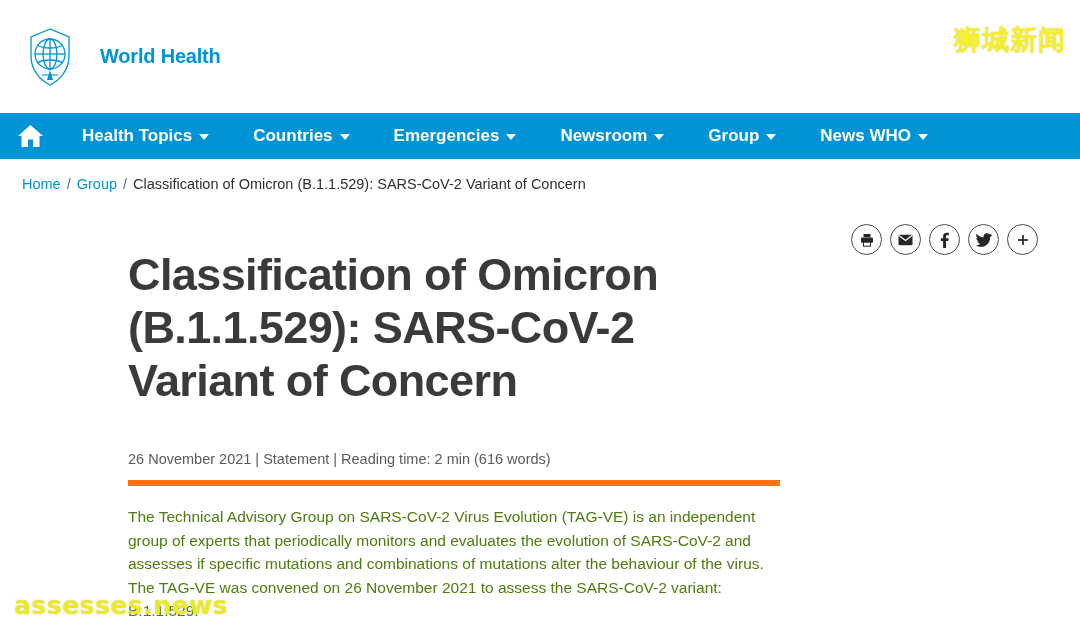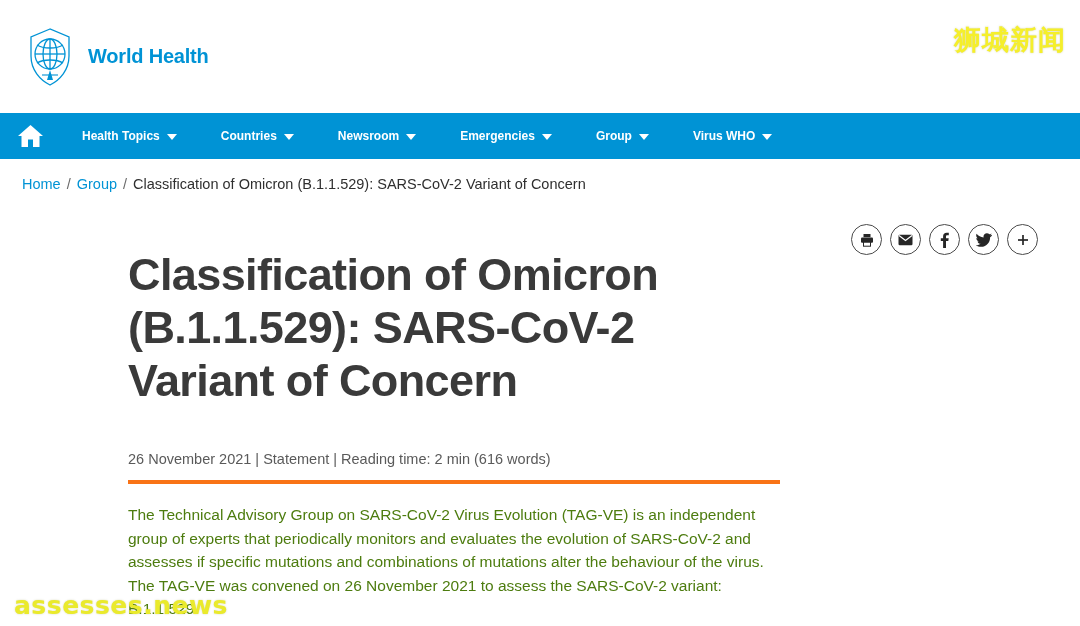--- a/index.html
+++ b/index.html
@@ -17,21 +17,21 @@
     position: relative;
     height: 113px;
     background: #ffffff;
     display: flex;
     align-items: center;
   }
   .logo-wrap {
     display: flex;
     align-items: center;
     margin-left: 22px;
-    gap: 10px;
+    gap: 22px;
   }
   .logo-emblem { width: 56px; height: 62px; display: block; }
   .logo-text {
     color: #0093d5;
     font-weight: bold;
     font-size: 20px;
     line-height: 23px;
     letter-spacing: -0.2px;
   }
   .logo-text span { display: block; }
@@ -63,21 +63,21 @@
     justify-content: center;
     height: 46px;
   }
   .nav-home svg { display: block; }
   .nav-item {
     display: flex;
     align-items: center;
     gap: 7px;
     padding: 0 22px;
     height: 46px;
-    font-size: 12px;
+    font-size: 17px;
     font-weight: bold;
     color: #ffffff;
     white-space: nowrap;
   }
   .caret {
     width: 0; height: 0;
     border-left: 5px solid transparent;
     border-right: 5px solid transparent;
     border-top: 6px solid #ffffff;
     display: inline-block;
@@ -133,21 +133,21 @@
     font-weight: bold;
     color: #3a3a3a;
     letter-spacing: -0.6px;
     margin: 0 0 44px 0;
     font-family: "Liberation Sans", sans-serif;
   }
   .meta {
     font-size: 14.5px;
     color: #5a5a5a;
     padding-bottom: 13px;
-    border-bottom: 4px solid #f97316;
+    border-bottom: 6px solid #f97316;
     width: 652px;
   }
   .body-text {
     margin-top: 19px;
     font-size: 15.5px;
     line-height: 23.5px;
     color: #4d7c0f;
     width: 640px;
   }
 
@@ -200,33 +200,33 @@
     </div>
     <div class="nav-item">
       <span>Health Topics</span>
       <i class="caret"></i>
     </div>
     <div class="nav-item">
       <span>Countries</span>
       <i class="caret"></i>
     </div>
     <div class="nav-item">
+      <span>Emergencies</span>
+      <i class="caret"></i>
+    </div>
+    <div class="nav-item">
       <span>Newsroom</span>
       <i class="caret"></i>
     </div>
     <div class="nav-item">
-      <span>Emergencies</span>
-      <i class="caret"></i>
-    </div>
-    <div class="nav-item">
       <span>Group</span>
       <i class="caret"></i>
     </div>
     <div class="nav-item">
-      <span>Virus WHO</span>
+      <span>News WHO</span>
       <i class="caret"></i>
     </div>
   </div>
 
   <div class="breadcrumb">
     <a href="#">Home</a>
     <span class="sep">/</span>
     <a href="#">Group</a>
     <span class="sep">/</span>
     <span class="current">Classification of Omicron (B.1.1.529): SARS-CoV-2 Variant of Concern</span>

